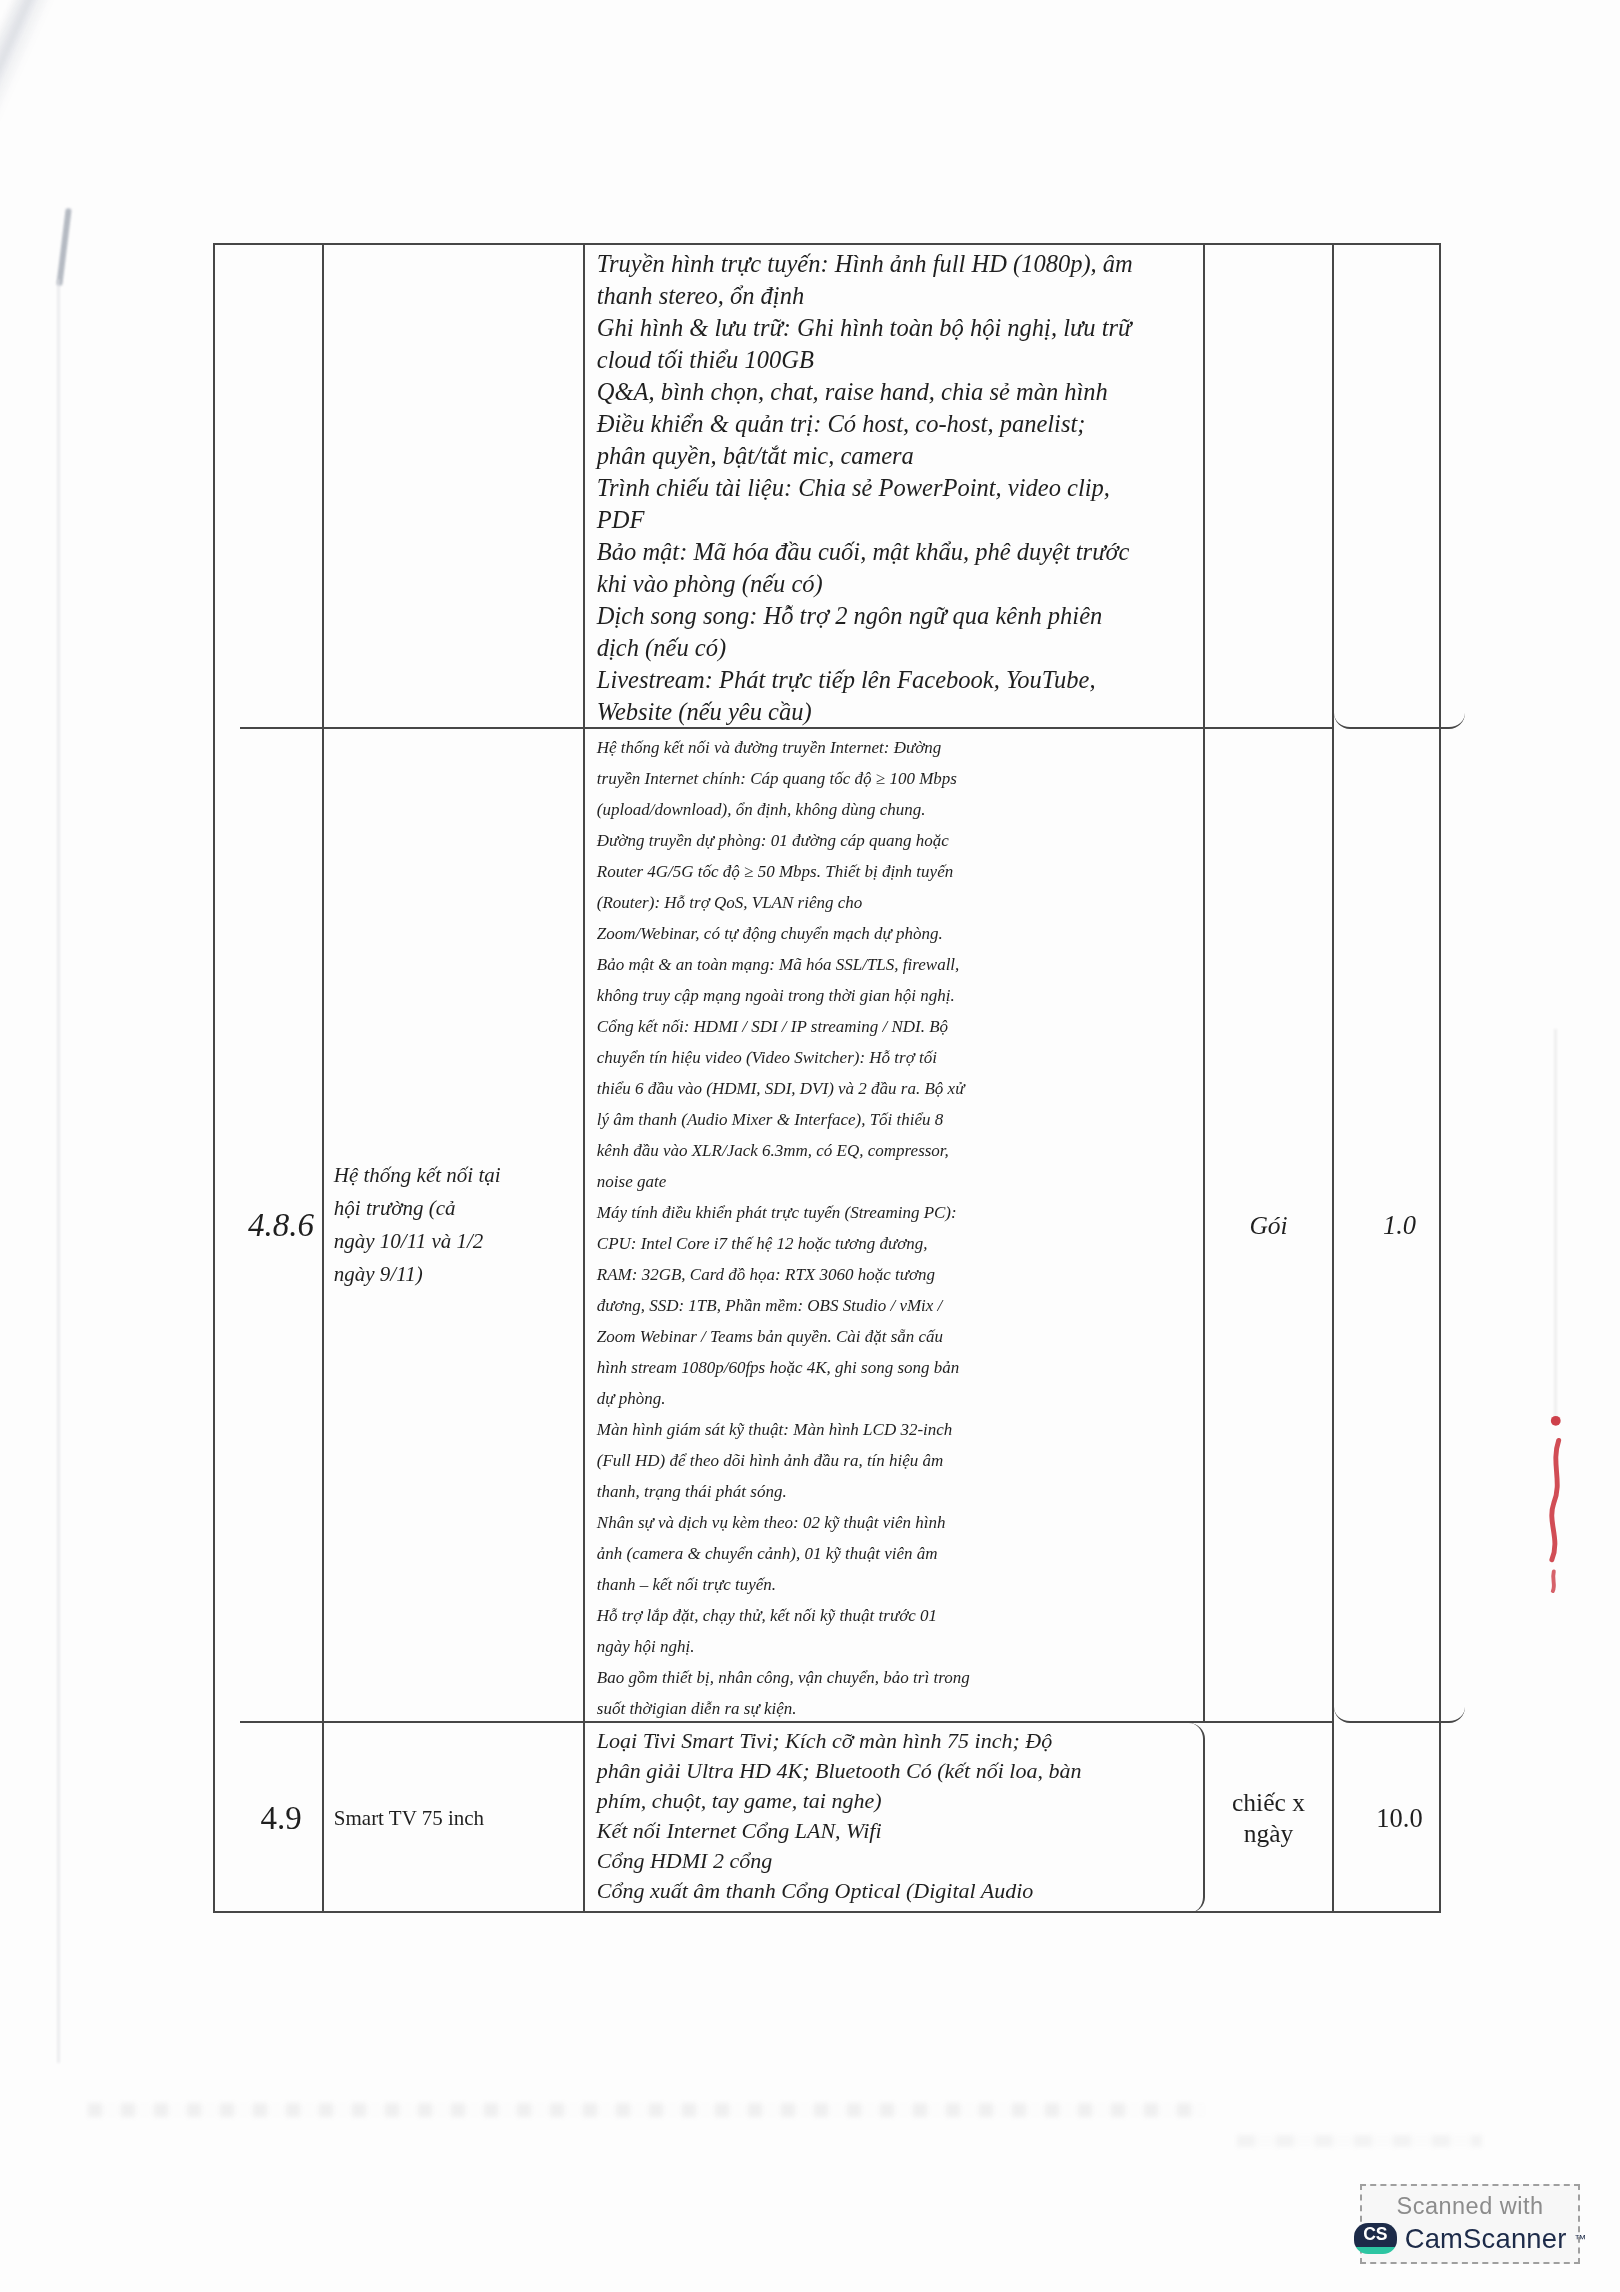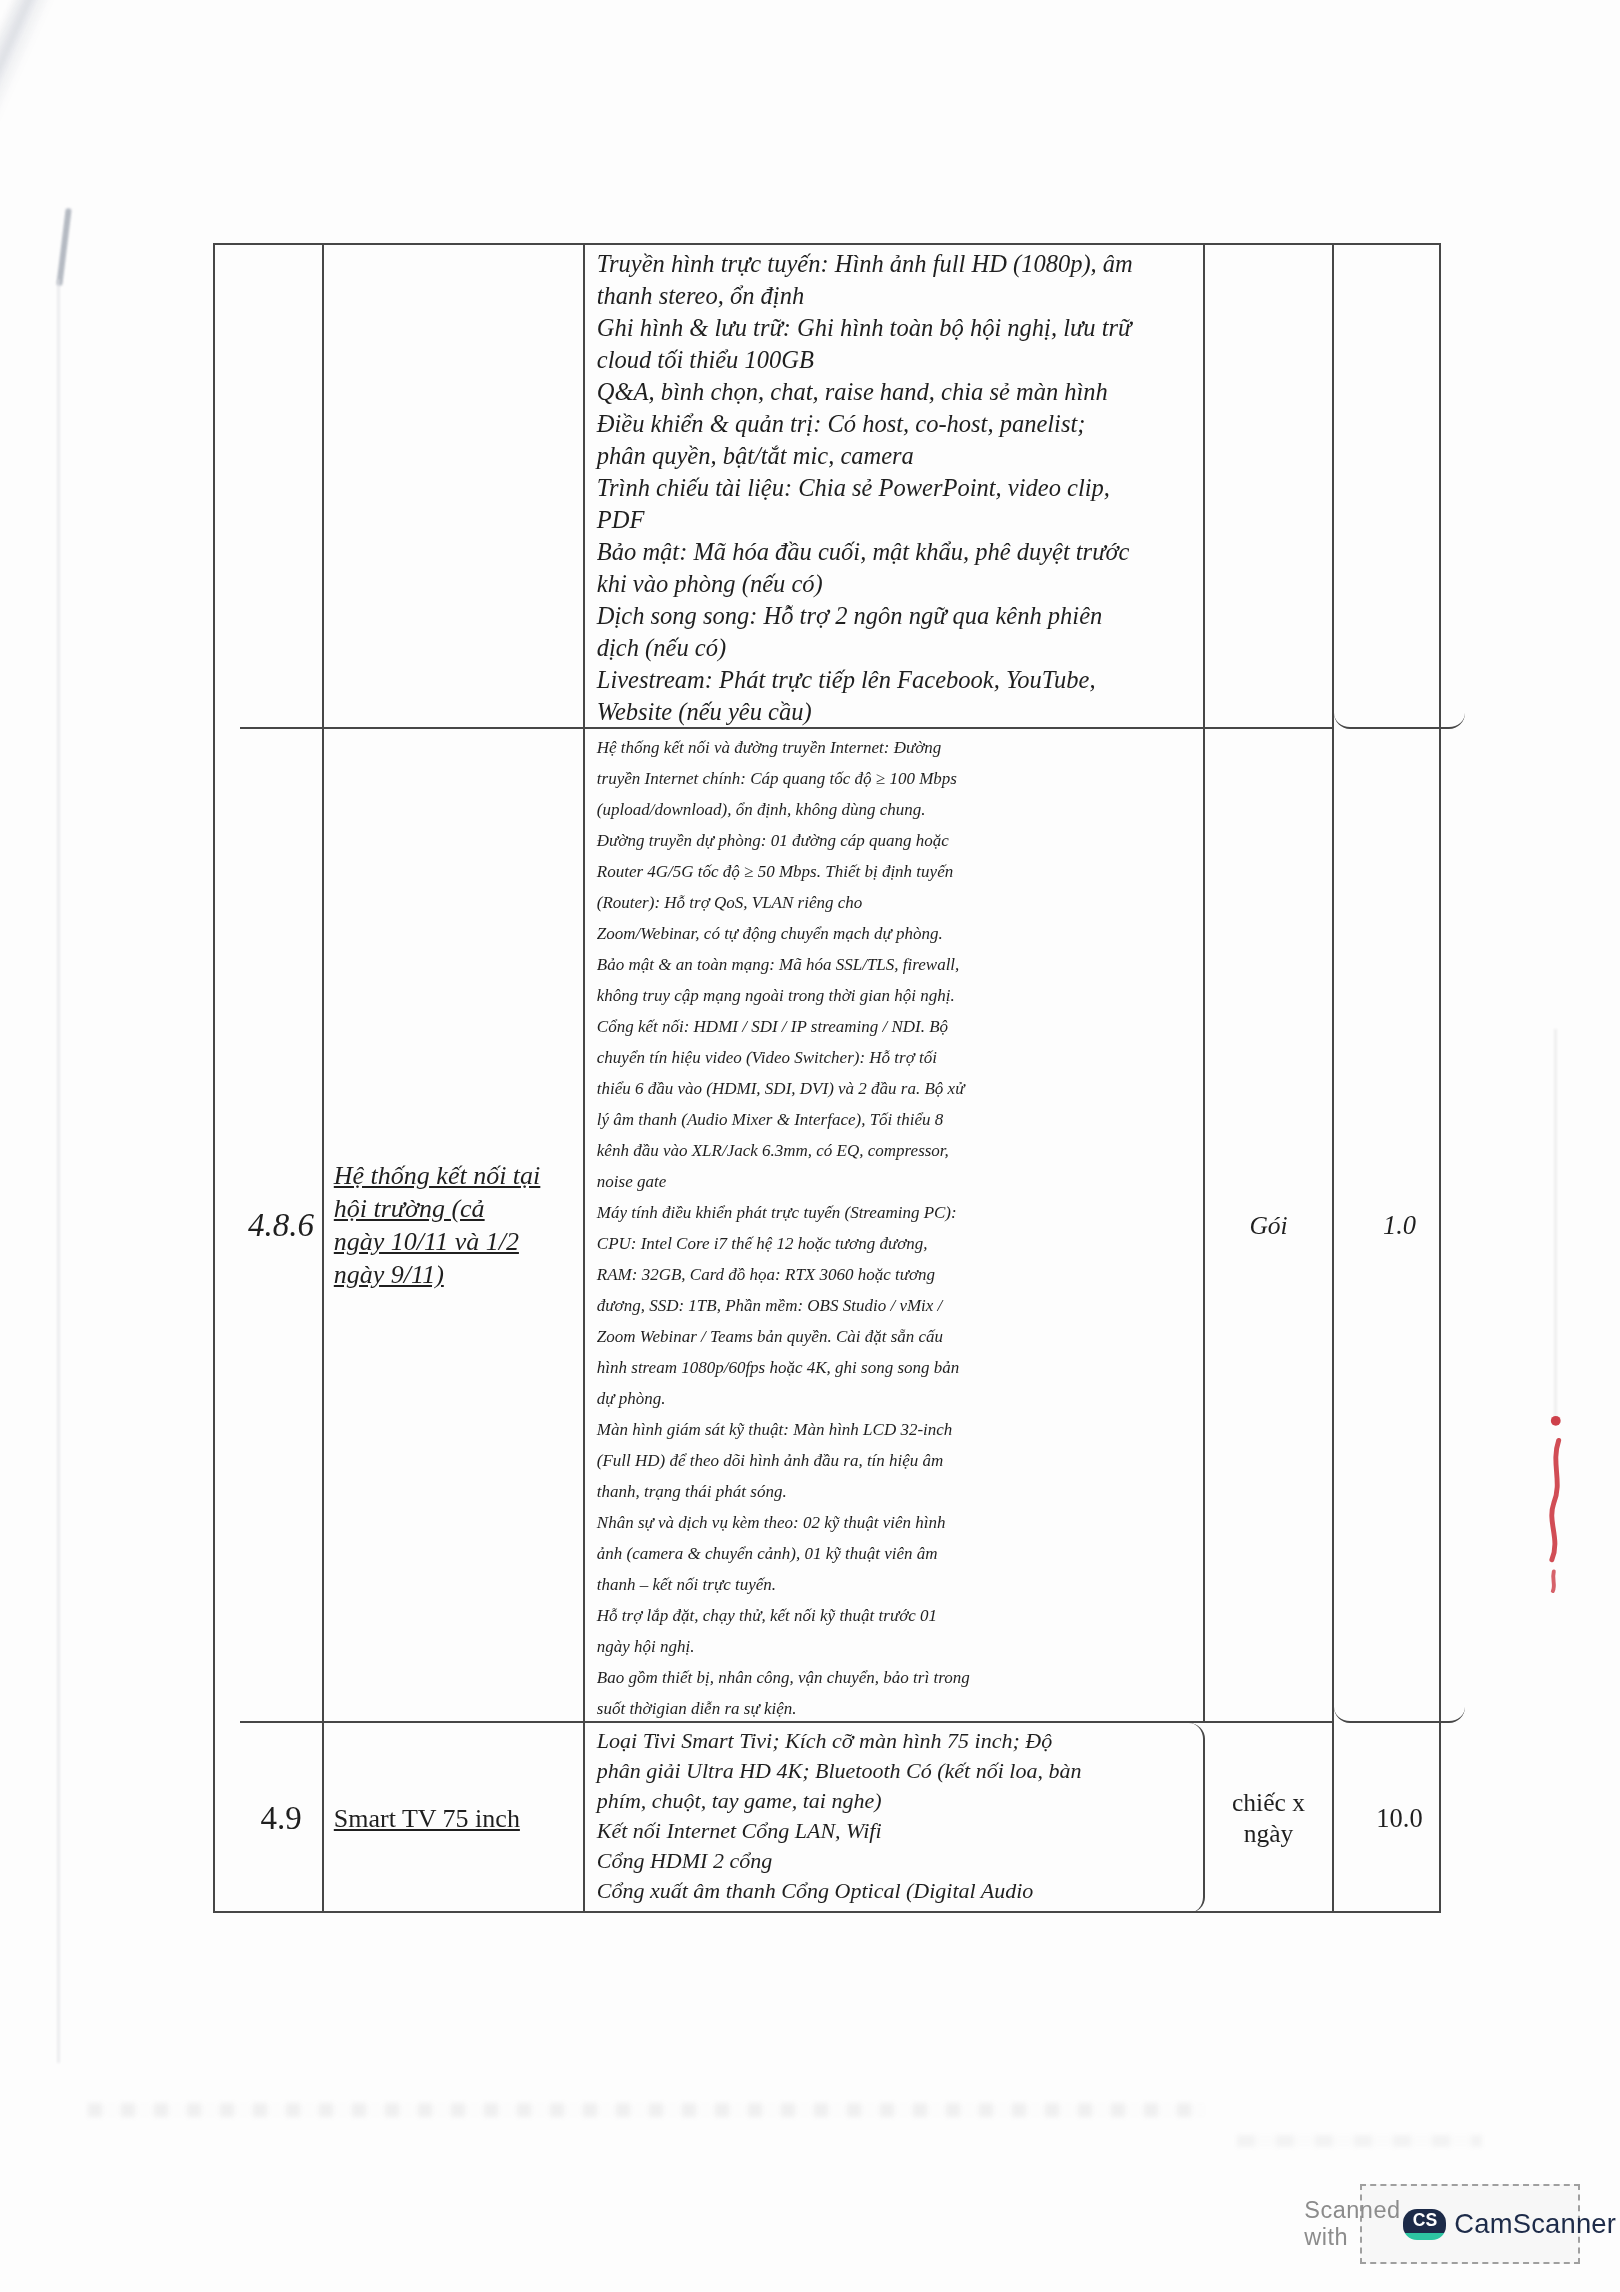--- a/index.html
+++ b/index.html
@@ -57,31 +57,31 @@
     border-bottom:2px solid #474747;
     overflow:hidden;
   }
   .cell.last-col{border-right:none;}
   .cell.last-row{border-bottom:none;}
   .cell.center{display:flex;align-items:center;justify-content:center;text-align:center;}
   .cell.name{display:flex;align-items:center;justify-content:flex-start;padding:0 5.9px 0 9.8px;text-align:left;}
   .desc{padding:2.9px 7.8px 0 11.8px;white-space:pre-line;}
   .it{font-style:italic;}
   .fs-id{font-size:33px;}
-  .fs-name{font-size:26px;line-height:33px;white-space:pre-line;text-decoration:underline;}
+  .fs-name{font-size:21px;line-height:33px;white-space:pre-line;}
   .fs-unit{font-size:25.5px;line-height:31px;white-space:pre-line;text-align:center;}
   .fs-qty{font-size:26.5px;border-radius:16px;}
   .lh-r1{font-size:24.5px;line-height:32px;}
   .lh-r2{font-size:17px;line-height:31px;}
   .lh-r3{font-size:22px;line-height:30px;border-radius:16px;}
   
   .scan-badge{
     position:absolute;left:1360px;top:2184px;width:220px;height:80px;
     box-sizing:border-box;border:2px dashed #9f9f9f;background:#f7f7f7;
-    display:flex;align-items:center;justify-content:center;
+    display:flex;flex-direction:column;align-items:center;justify-content:center;
     font-family:"Liberation Sans","DejaVu Sans",sans-serif;
     gap:2.9px;
   }
   .scan-badge .line1{font-size:23.5px;color:#8c8c8c;letter-spacing:0.5px;}
   .scan-badge .line2{display:flex;align-items:center;gap:7.8px;}
   .cs-icon{
     width:43px;height:31px;border-radius:14px;
     background:linear-gradient(to bottom,#1d2b49 0%,#1d2b49 76%,#2dc5a2 76%,#2dc5a2 100%);
     display:flex;align-items:flex-start;justify-content:center;
     color:#ffffff;font-size:17.6px;font-weight:bold;line-height:23.5px;

